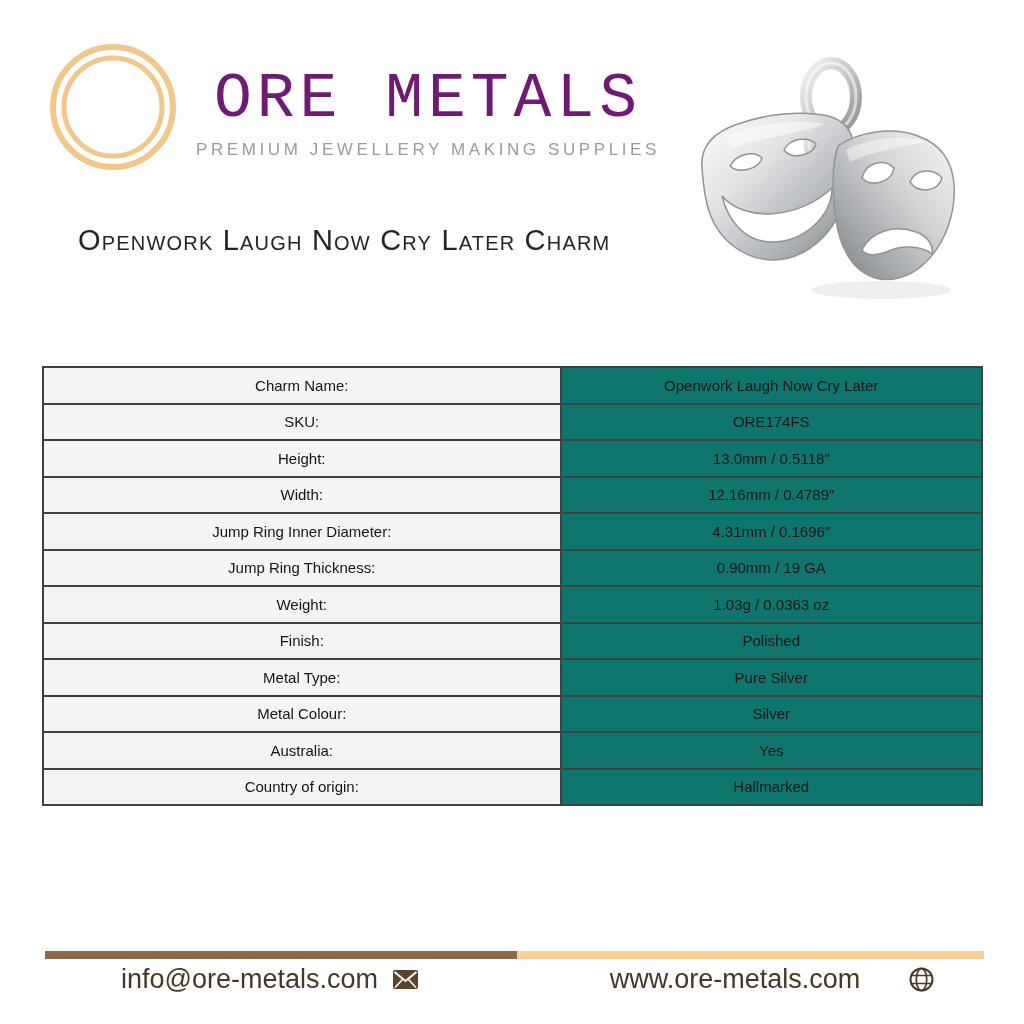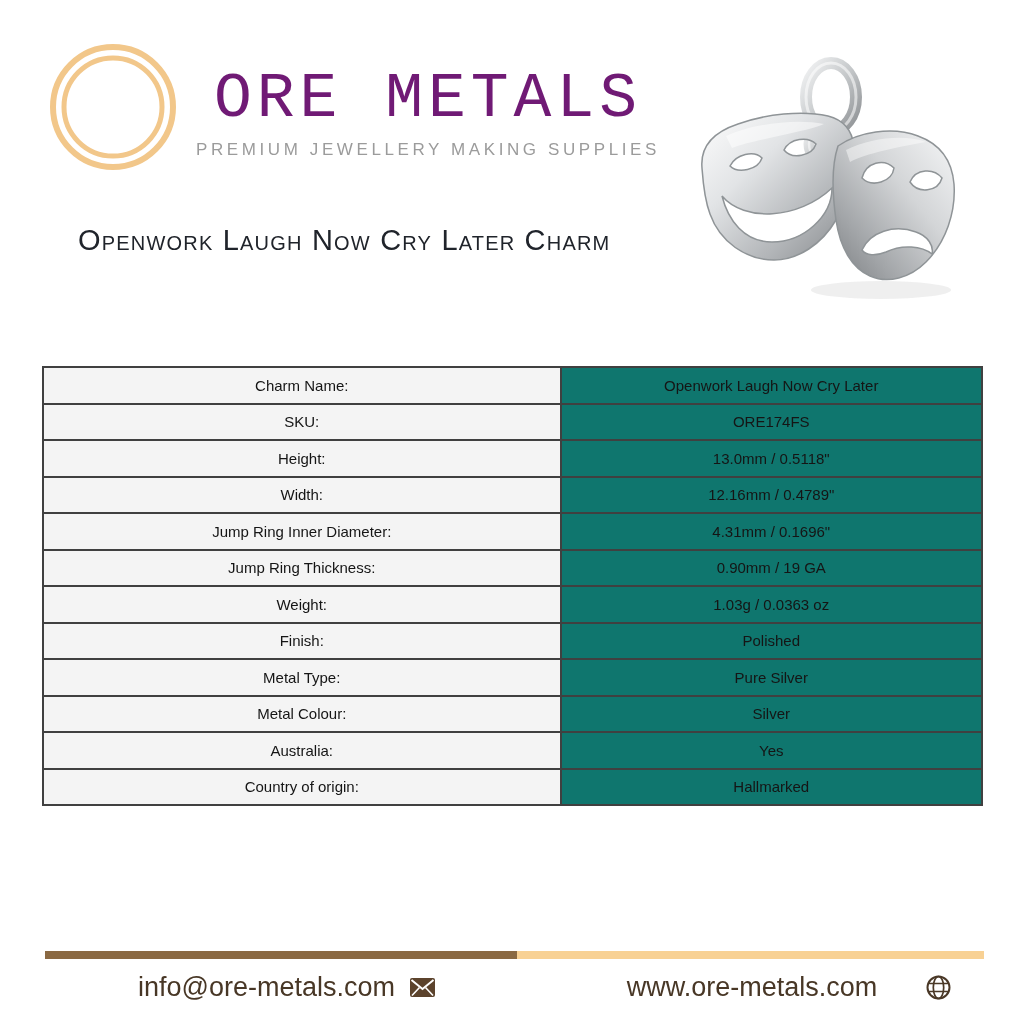--- a/index.html
+++ b/index.html
@@ -36,21 +36,21 @@
   table.spec td{
     border:2px solid #404040;height:34.5px;padding:0 23px;
     font-size:15px;color:#151515;text-align:center;vertical-align:middle;
   }
   td.lbl{background:#f4f4f4;width:50%;}
   td.val{background:#0f766e;}
   
   .footer-bar{position:absolute;left:45px;top:951px;width:939px;height:8px;display:flex;}
   .footer-bar .seg-left{width:472px;height:100%;}
   .footer-bar .seg-right{flex:1;height:100%;}
-  .footer-row{position:absolute;left:51px;top:964px;width:939px;display:flex;margin-top:8px;}
+  .footer-row{position:absolute;left:34px;top:964px;width:939px;display:flex;}
   .footer-cell{
     display:flex;align-items:center;justify-content:center;gap:14px;
     font-size:27px;color:#483726;
   }
   .footer-cell.left{width:472px;}
   .footer-cell.right{flex:1;padding-left:66px;gap:48px;}
   .footer-cell a{color:#483726;text-decoration:none;}
   .ficon{width:27px;height:27px;display:block;}
 </style>
 </head>

